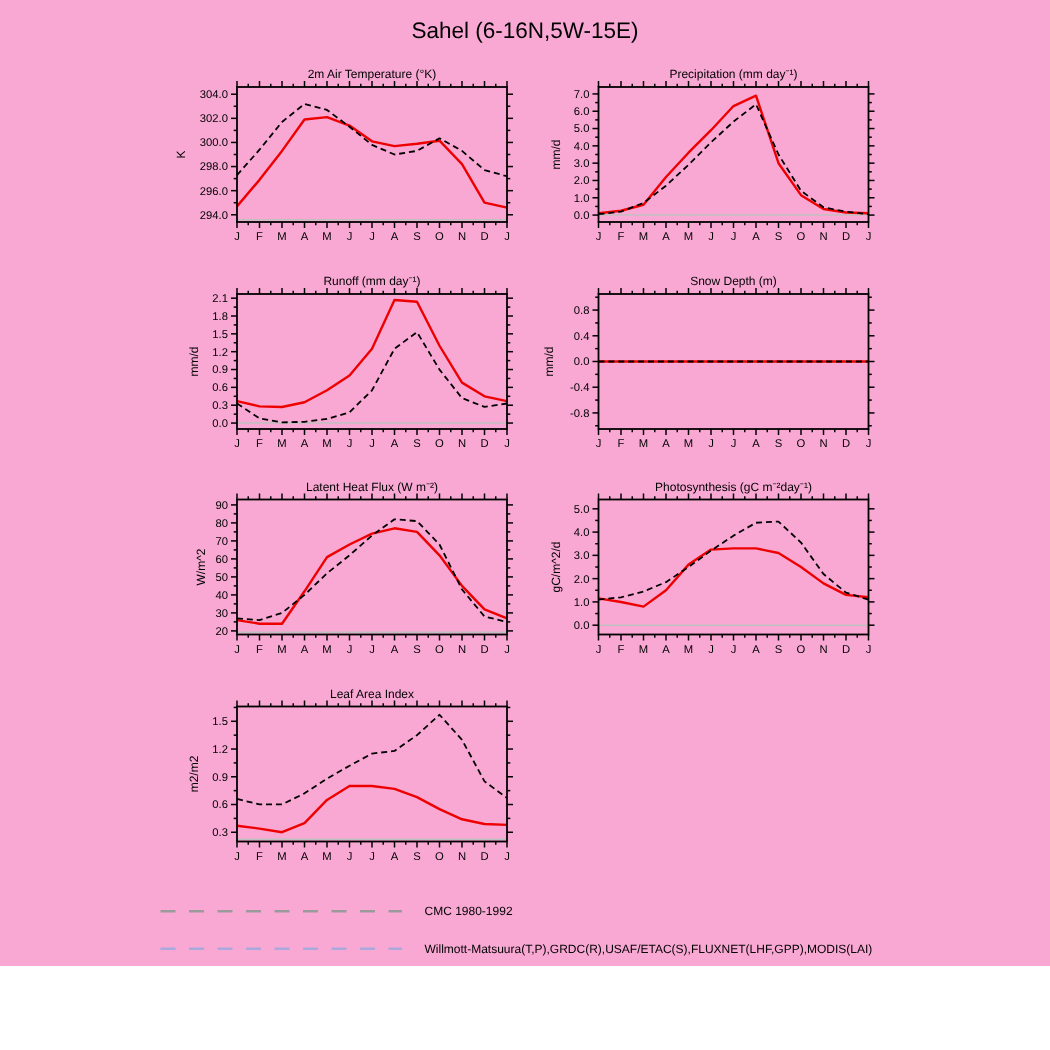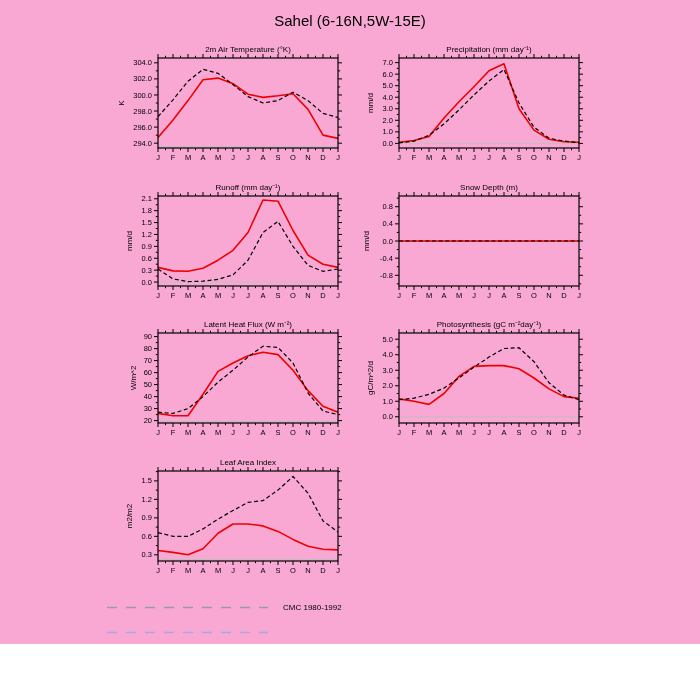--- a/index.html
+++ b/index.html
@@ -777,20 +777,21 @@
       <div class="legend-row" style="top: 0px;">
         <svg viewBox="0 0 172 13" width="172" height="13">
           <line x1="7" y1="6.5" x2="168" y2="6.5" stroke="#9b9b9b" stroke-width="1.6" stroke-dasharray="10 9"></line>
         </svg>
         <span class="legend-label">CMC 1980-1992</span>
       </div>
       <div class="legend-row" style="top: 25px;">
         <svg viewBox="0 0 172 13" width="172" height="13">
           <line x1="7" y1="6.5" x2="168" y2="6.5" stroke="#a9a9dd" stroke-width="1.6" stroke-dasharray="10 9"></line>
         </svg>
+        <span class="legend-label">Willmott-Matsuura(T,P),GRDC(R),USAF/ETAC(S),FLUXNET(LHF,GPP),MODIS(LAI)</span>
       </div>
       <div class="legend-row" style="top: 50px; justify-content: flex-end;">
         <svg viewBox="0 0 172 13" width="172" height="13">
           <line x1="7" y1="6.5" x2="168" y2="6.5" stroke="#f08c8c" stroke-width="1.6"></line>
         </svg>
         <span class="legend-label">1850_149 (yrs 6-15)</span>
       </div>
     </div>
 </div>
 

